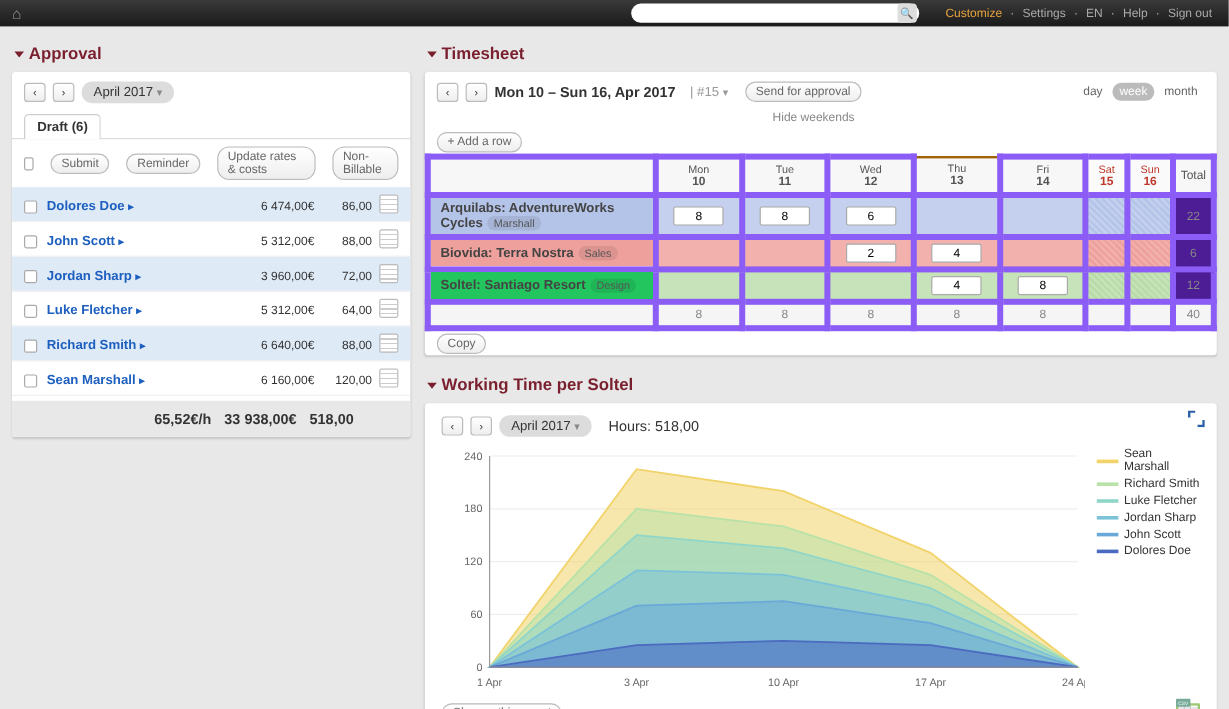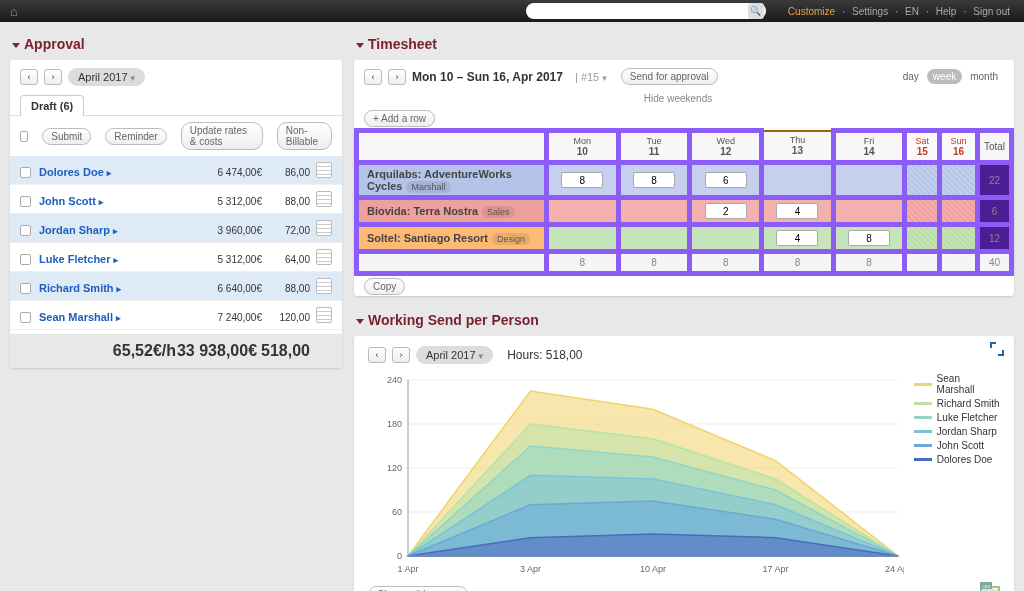--- a/index.html
+++ b/index.html
@@ -26,21 +26,21 @@
 .btnrow{display:flex;gap:14px;padding:6px 10px;justify-content:flex-end;align-items:center}
 .pillbtn{border:1px solid #bbb;border-radius:10px;background:linear-gradient(#fff,#eee);padding:2px 8px;font-size:10px;color:#666;cursor:pointer}
 .chk{width:11px;height:11px;border:1px solid #aaa;border-radius:2px;display:inline-block;background:#fff}
 .alist{padding:0 0 4px 0}
 .arow{display:flex;align-items:flex-end;padding:6px 10px;border-bottom:1px solid #f0f0f0}
 .arow.sel{background:#dfeaf7}
 .arow .nm{flex:1;color:#1d5fbf;font-weight:bold;font-size:11px}
 .arow .nm .ar{color:#1d5fbf;font-size:9px;margin-left:3px}
 .arow .v{width:64px;text-align:right;font-size:10px}
 .arow .grid{width:16px;height:16px;margin-left:6px;display:inline-block;border:1px solid #bbb;border-radius:2px;background:repeating-linear-gradient(#fff,#fff 3px,#ccc 3px,#ccc 4px)}
-.atotal{display:flex;padding:8px 10px;background:#e8e8e8;font-weight:bold;font-size:16px}
+.atotal{display:flex;padding:8px 10px;background:#e8e8e8;font-weight:bold;font-size:12px}
 .atotal .sp{flex:1}
 .ts-top{display:flex;align-items:center;gap:6px;padding:8px 10px}
 .ts-title{font-weight:bold;font-size:12px}
 .ts-sub{color:#999;font-size:11px;margin-left:6px}
 .ts-modes{margin-left:auto;display:flex;align-items:center;gap:2px;font-size:10px;color:#666}
 .mode{padding:2px 6px;border-radius:8px;cursor:pointer}
 .mode.act{background:#bbb;color:#fff}
 .hide-we{text-align:center;padding:0 12px 4px 0;font-size:10px;color:#888}
 .tsgrid{width:100%;border-collapse:collapse;font-size:10px}
 .tsgrid th,.tsgrid td{border:5px solid #8b5cf6;padding:3px 4px;text-align:center;height:22px}
@@ -48,21 +48,21 @@
 .tsgrid th .dn{font-size:9px}
 .tsgrid th.today{border:2px solid #a16207}
 .tsgrid th.we{color:#c0392b;background:#fafafa}
 .tsgrid td.rowlabel{text-align:left;padding-left:8px;font-size:11px;font-weight:bold;color:#444;position:relative}
 .tsgrid td.rowlabel .tag{font-weight:normal;font-size:9px;background:rgba(0,0,0,.08);border-radius:6px;padding:1px 5px;margin-left:4px;color:#555}
 .proj-blue td{background:#c4d0ed}
 .proj-blue td.rowlabel{background:#b4c3e8}
 .proj-red td{background:#f2b1ad}
 .proj-red td.rowlabel{background:#eea09c}
 .proj-green td{background:#c6e3b9}
-.proj-green td.rowlabel{background:#fdba74}
+.proj-green td.rowlabel{background:#22c55e}
 .cellin{width:42px;height:16px;border:1px solid #aaa;border-radius:2px;text-align:center;background:#fff;font-size:10px}
 .proj-blue td.we{background:repeating-linear-gradient(45deg,#b4c3e8,#b4c3e8 2px,#c4d0ed 2px,#c4d0ed 4px)}
 .proj-red td.we{background:repeating-linear-gradient(45deg,#eea09c,#eea09c 2px,#f2b1ad 2px,#f2b1ad 4px)}
 .proj-green td.we{background:repeating-linear-gradient(45deg,#b8dba8,#b8dba8 2px,#c6e3b9 2px,#c6e3b9 4px)}
 .tsgrid tr.totalrow td{background:#f5f5f5;color:#888}
 .tsgrid td.totcol{background:#4c1d95;color:#888;width:34px}
 .addrow{padding:4px 10px}
 .copyrow{padding:4px 10px}
 .chart-wrap{padding:10px 14px;position:relative}
 .chart-top{display:flex;align-items:center;gap:6px}
@@ -141,30 +141,30 @@
           <div class="arow sel">
             <span class="chk"></span>
   <span class="nm" style="margin-left:8px">Richard Smith<span class="ar">▸</span></span>
   <span class="v">6 640,00€</span>
   <span class="v" style="width:48px">88,00</span>
   <span class="grid"></span>
           </div>
           <div class="arow">
             <span class="chk"></span>
   <span class="nm" style="margin-left:8px">Sean Marshall<span class="ar">▸</span></span>
-  <span class="v">7 240,00€</span>
+  <span class="v">6 160,00€</span>
   <span class="v" style="width:48px">120,00</span>
   <span class="grid"></span>
           </div>
         </div>
       <div class="atotal">
         <span class="sp"></span>
         <span style="width:70px;text-align:right">65,52€/h</span>
         <span style="width:82px;text-align:center">33 938,00€</span>
-        <span style="width:52px;text-align:right">518,00</span>
+        <span style="width:52px;">518,00</span>
         <span style="width:22px"></span>
       </div>
     </div>
   </div>
 
   <div class="col-r">
     <div class="sect-title"><span class="caret"></span><span>Timesheet</span></div>
     <div class="panel">
       <div class="ts-top">
         <span class="navbtn">‹</span>
@@ -235,21 +235,21 @@
               <td>8</td>
               <td></td>
               <td></td>
               <td class="totcol">40</td>
             </tr>
           </tbody>
         </table>
       <div class="copyrow"><span class="pillbtn">Copy</span></div>
     </div>
 
-    <div class="sect-title"><span class="caret"></span><span>Working Send per Person</span></div>
+    <div class="sect-title"><span class="caret"></span><span>Working Time per Soltel</span></div>
     <div class="panel chart-wrap">
       <svg class="expand-ic" viewBox="0 0 14 14">
           <path d="M0 0h6v2H2v4H0zM14 14H8v-2h4V8h2z" fill="#2a5fa8"></path>
         </svg>
       <div class="chart-top">
         <span class="navbtn">‹</span>
         <span class="navbtn">›</span>
         <span class="period-pill"><span>April 2017</span> <span style="color:#888;font-size:9px">▾</span></span>
         <span class="chart-hours">Hours: 518,00</span>
       </div>

